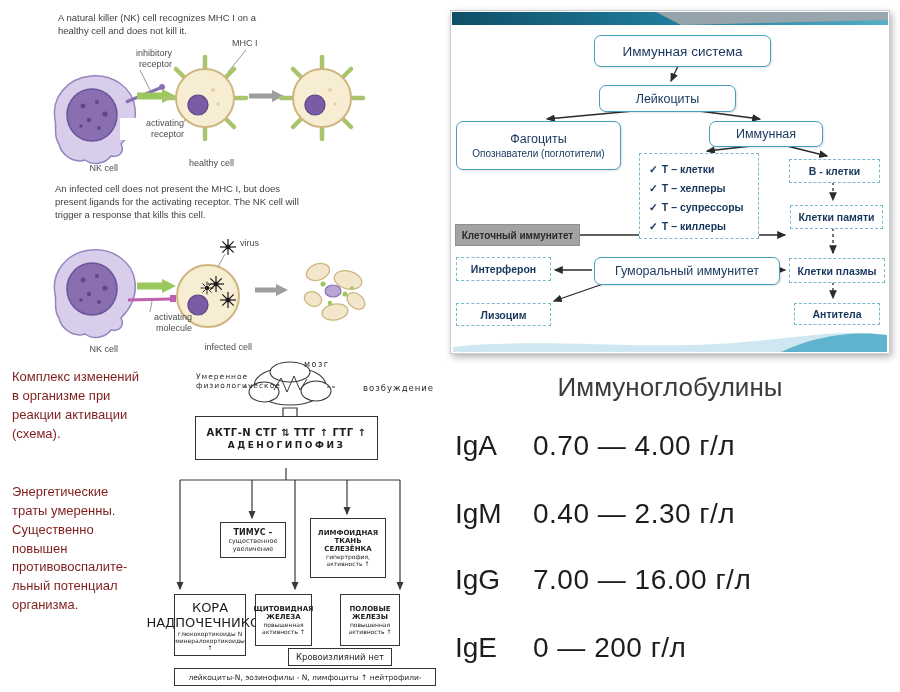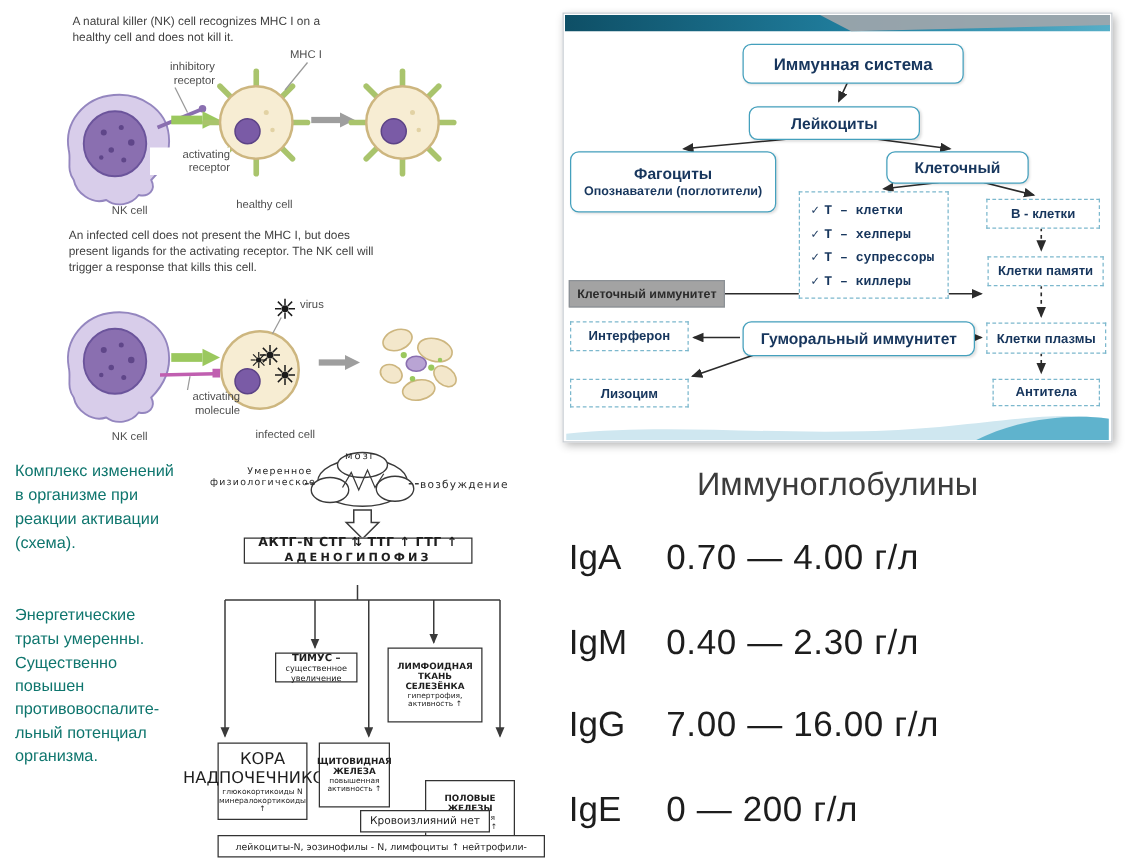--- a/index.html
+++ b/index.html
@@ -6,36 +6,36 @@
   #page{position:relative;width:900px;height:692px;background:#ffffff;overflow:hidden;
         font-family:"Liberation Sans",sans-serif;padding-left:27px;}
   .abs{position:absolute;}
   
   .nkc{position:absolute;font-size:9.5px;line-height:1.35;color:#3f3f3f;}
   .nkl{position:absolute;font-size:9px;line-height:1.2;color:#4d4d4d;text-align:right;}
   
   #slide{position:absolute;left:450px;top:10px;width:438px;height:342px;background:#fff;
          border:1px solid #c9ced3;box-shadow:2px 3px 7px rgba(0,0,0,.3);}
   .tbox{position:absolute;background:#fff;border:1.6px solid #44a0bd;border-radius:7px;
-        color:#17365d;font-weight:bold;display:flex;flex-direction:column;align-items:center;
+        color:#17365d;font-weight:normal;display:flex;flex-direction:column;align-items:center;
         justify-content:center;font-size:12.5px;box-shadow:1px 1px 2px rgba(0,0,0,.12);}
   .dbox{position:absolute;background:#fff;border:1.4px dashed #7cb8cd;color:#17365d;
         font-weight:bold;font-size:10.5px;display:flex;align-items:center;justify-content:center;text-align:center;}
   .tcell-list{position:absolute;background:#fff;border:1.4px dashed #7cb8cd;color:#17365d;
         font-weight:bold;font-size:10.5px;padding:6px 0 0 9px;box-sizing:border-box;}
-  .tcell-row{line-height:19px;white-space:nowrap;font-family:Liberation Mono, monospace;}
+  .tcell-row{line-height:19px;white-space:nowrap;}
   .tcell-row .chk{margin-right:4px;}
   .cellbox{position:absolute;background:#a3a3a3;border:1px solid #8c9196;color:#2b2b2b;
         font-weight:bold;font-size:10px;display:flex;align-items:center;justify-content:center;}
   
   .hbox{position:absolute;background:#fff;border:1.2px solid #333;color:#1e1e1e;
         text-align:center;box-sizing:border-box;display:flex;flex-direction:column;
         align-items:center;justify-content:center;font-family:"DejaVu Sans",sans-serif;}
-  .hlbl{position:absolute;font-family:"DejaVu Sans",sans-serif;color:#2a2a2a;text-align:right;}
-  .para{position:absolute;font-size:13px;line-height:1.45;color:#0f766e;}
+  .hlbl{position:absolute;font-family:"DejaVu Sans",sans-serif;color:#2a2a2a;text-align:left;margin-left:28px;}
+  .para{position:absolute;font-size:13px;line-height:1.45;color:#7f1d1d;}
   
   .ig-title{position:absolute;left:455px;top:372px;width:430px;text-align:center;
         font-size:26px;color:#3c3c3c;}
   .ig-row{position:absolute;left:455px;width:430px;display:flex;align-items:baseline;color:#1d1d1d;}
   .ig-name{width:78px;font-size:28px;}
   .ig-range{font-size:28px;letter-spacing:.5px;}
 </style>
 </head>
 <body>
 
@@ -195,21 +195,21 @@
         <line x1="127" y1="224" x2="334" y2="224" marker-end="url(#mA)"></line>
       </g>
     </svg>
 
     <div class="tbox" style="left:143px;top:24px;width:175px;height:30px;font-size:13.5px">Иммунная система</div>
     <div class="tbox" style="left:148px;top:74px;width:135px;height:25px">Лейкоциты</div>
     <div class="tbox" style="left:5px;top:110px;width:163px;height:47px">
       <div>Фагоциты</div>
       <div style="font-size:10px;margin-top:2px">Опознаватели (поглотители)</div>
     </div>
-    <div class="tbox" style="left:258px;top:110px;width:112px;height:24px">Клеточный</div>
+    <div class="tbox" style="left:258px;top:110px;width:112px;height:24px">Иммунная</div>
 
     <div class="tcell-list" style="left:188px;top:142px;width:120px;height:86px">
       <div class="tcell-row"><span class="chk">✓</span><span>Т – клетки</span></div>
       <div class="tcell-row"><span class="chk">✓</span><span>Т – хелперы</span></div>
       <div class="tcell-row"><span class="chk">✓</span><span>Т – супрессоры</span></div>
       <div class="tcell-row"><span class="chk">✓</span><span>Т – киллеры</span></div>
     </div>
 
     <div class="dbox" style="left:338px;top:148px;width:89px;height:22px">В - клетки</div>
     <div class="cellbox" style="left:4px;top:213px;width:123px;height:20px">Клеточный иммунитет</div>
@@ -248,42 +248,42 @@
       <line x1="145" y1="122" x2="145" y2="231" marker-end="url(#mB)"></line>
       <line x1="197" y1="122" x2="197" y2="156" marker-end="url(#mB)"></line>
       <line x1="250" y1="122" x2="250" y2="231" marker-end="url(#mB)"></line>
     </g>
   </svg>
 
   <div class="hlbl" style="left:168px;top:372px;width:82px;font-size:7.5px;letter-spacing:1px">Умеренное физиологическое</div>
   <div class="hlbl" style="left:276px;top:360px;font-size:8px;letter-spacing:1.5px">мозг</div>
   <div class="hlbl" style="left:335px;top:383px;width:72px;font-size:8.5px;letter-spacing:1px">возбуждение</div>
 
-  <div class="hbox" style="left:195px;top:430px;width:183px;height:21px">
+  <div class="hbox" style="left:195px;top:416px;width:183px;height:44px">
     <div style="font-size:10px;font-weight:bold;letter-spacing:.5px">АКТГ-N   СТГ ⇅   ТТГ ↑   ГТГ ↑</div>
     <div style="font-size:9px;font-weight:bold;letter-spacing:2.5px;margin-top:2px">АДЕНОГИПОФИЗ</div>
   </div>
 
-  <div class="hbox" style="left:220px;top:522px;width:66px;height:24px">
+  <div class="hbox" style="left:220px;top:522px;width:66px;height:36px">
     <div style="font-size:8px;font-weight:bold">ТИМУС –</div>
     <div style="font-size:6.5px">существенное увеличение</div>
   </div>
   <div class="hbox" style="left:310px;top:518px;width:76px;height:60px">
     <div style="font-size:7px;font-weight:bold">ЛИМФОИДНАЯ ТКАНЬ СЕЛЕЗЁНКА</div>
     <div style="font-size:6px">гипертрофия, активность ↑</div>
   </div>
   <div class="hbox" style="left:174px;top:594px;width:72px;height:62px">
     <div style="font-size:13px;font-weight:normal">КОРА НАДПОЧЕЧНИКОВ:</div>
     <div style="font-size:6px">глюкокортикоиды N минералокортикоиды ↑</div>
   </div>
   <div class="hbox" style="left:255px;top:594px;width:57px;height:52px">
     <div style="font-size:7px;font-weight:bold">ЩИТОВИДНАЯ ЖЕЛЕЗА</div>
     <div style="font-size:6px">повышенная активность ↑</div>
   </div>
-  <div class="hbox" style="left:340px;top:624px;width:72px;height:52px">
+  <div class="hbox" style="left:340px;top:594px;width:60px;height:52px">
     <div style="font-size:7px;font-weight:bold">ПОЛОВЫЕ ЖЕЛЕЗЫ</div>
     <div style="font-size:6px">повышенная активность ↑</div>
   </div>
   <div class="hbox" style="left:288px;top:648px;width:104px;height:18px;font-size:8.5px">Кровоизлияний нет</div>
   <div class="hbox" style="left:174px;top:668px;width:262px;height:18px;font-size:7.5px">лейкоциты-N, эозинофилы - N, лимфоциты ↑ нейтрофили-</div>
 
   <div class="ig-title">Иммуноглобулины</div>
 
   <div class="ig-row" style="top:430px">
     <span class="ig-name">IgA</span>

